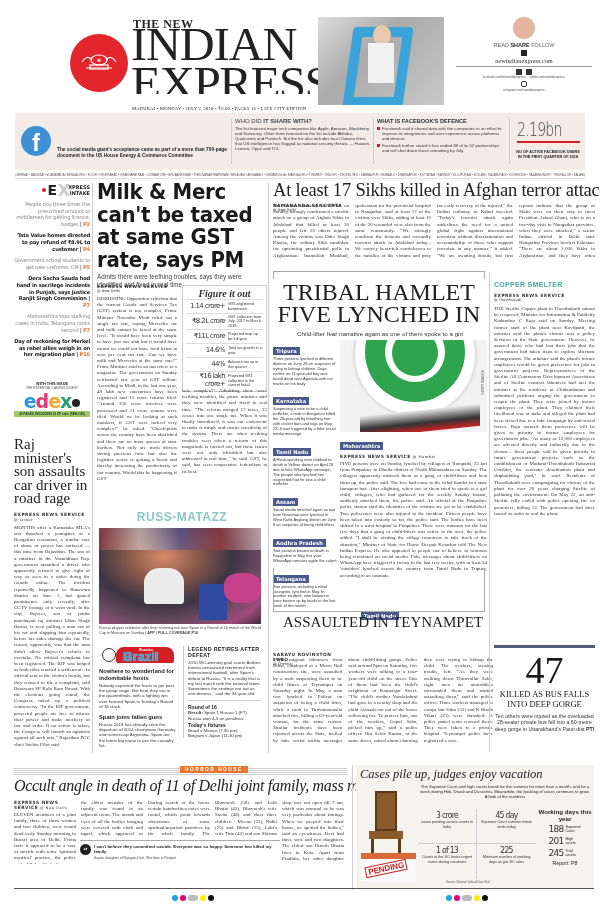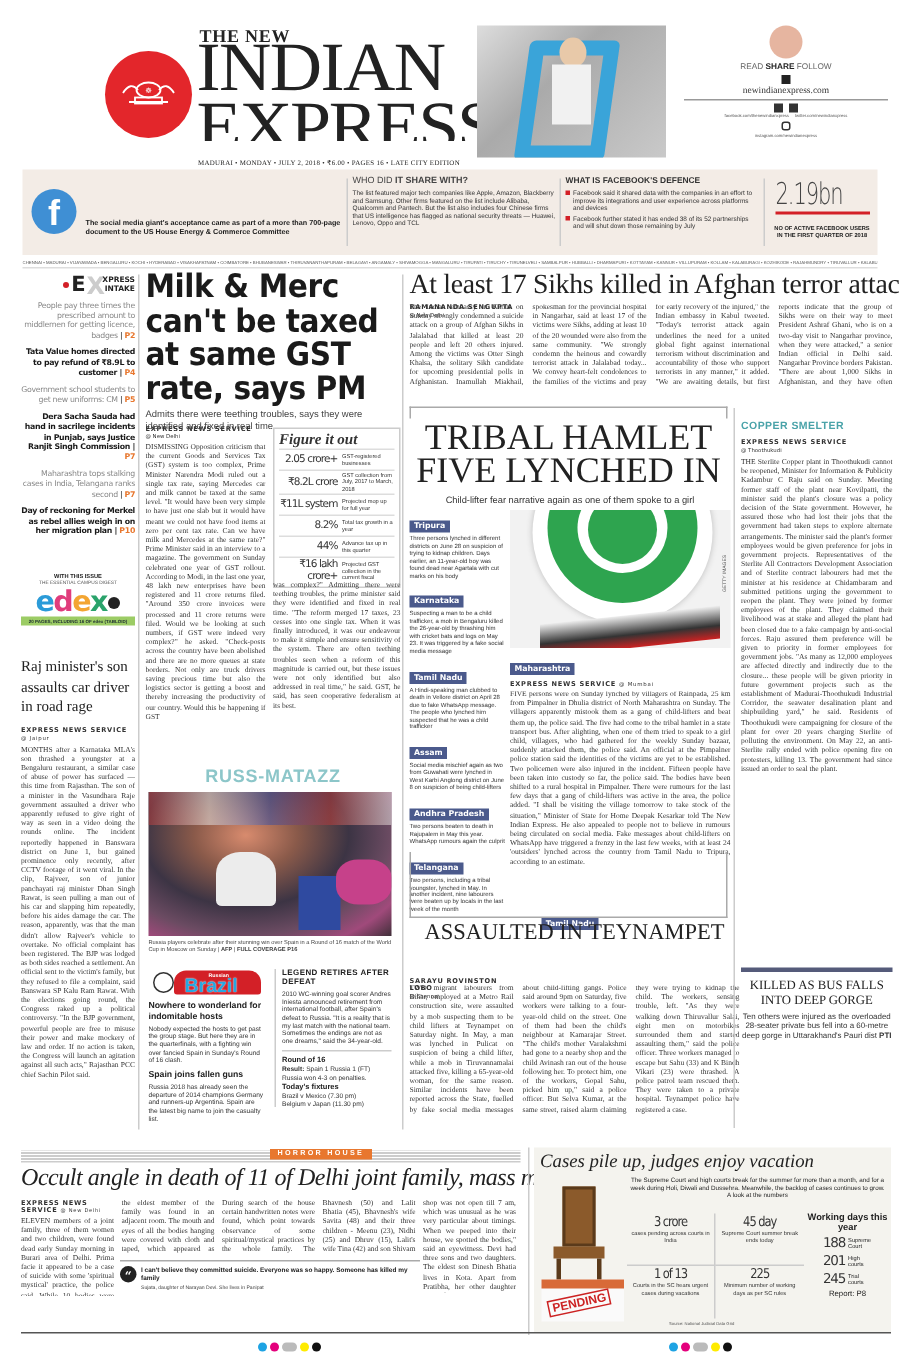--- a/index.html
+++ b/index.html
@@ -97,50 +97,50 @@
 <div class="vline" style="left:92px;top:183px;height:570px;background:#ccc"></div>
 
 <div class="abs" style="left:14px;top:382px;width:76px;text-align:center">
   <div class="sans" style="font-size:3.8px;font-weight:bold">WITH THIS ISSUE</div>
   <div class="sans" style="font-size:3.2px;color:#555">THE ESSENTIAL CAMPUS DIGEST</div>
   <div style="font:bold 19px 'DejaVu Sans',sans-serif;line-height:20px;letter-spacing:-1px;margin-top:1px"><span style="color:#2b9bd8">e</span><span style="color:#e03c7c">d</span><span style="color:#f3a531">e</span><span style="color:#2aa36b">x</span><span style="display:inline-block;width:8px;height:8px;border-radius:50%;background:#222;margin-left:1px;vertical-align:middle"></span></div>
   <div class="sans" style="font-size:3px;background:#9ccc65;color:#233;font-weight:bold;padding:1px 0">20 PAGES, INCLUDING 16 OF edex (TABLOID)</div>
 </div>
 
 <div class="abs" style="left:14px;top:438px;width:76px">
-  <div class="serif" style="font-size:10px;line-height:13.5px;color:#222">Raj minister's son assaults car driver in road rage</div>
+  <div class="serif" style="font-size:15px;line-height:13.5px;color:#222">Raj minister's son assaults car driver in road rage</div>
   <div class="byline" style="margin-top:6px"><span>EXPRESS NEWS SERVICE</span> <span style="font-weight:normal;font-size:3.6px">@ Jaipur</span></div>
   <div class="body-txt serif" style="margin-top:3px;height:260px;overflow:hidden">MONTHS after a Karnataka MLA's son thrashed a youngster at a Bengaluru restaurant, a similar case of abuse of power has surfaced — this time from Rajasthan. The son of a minister in the Vasundhara Raje government assaulted a driver who apparently refused to give right of way as seen in a video doing the rounds online. The incident reportedly happened in Banswara district on June 1, but gained prominence only recently, after CCTV footage of it went viral. In the clip, Rajveer, son of junior panchayati raj minister Dhan Singh Rawat, is seen pulling a man out of his car and slapping him repeatedly, before his aides damage the car. The reason, apparently, was that the man didn't allow Rajveer's vehicle to overtake. No official complaint has been registered. The BJP was lodged as both sides reached a settlement. An official sent to the victim's family, but they refused to file a complaint, said Banswara SP Kalu Ram Rawat. With the elections going round, the Congress raked up a political controversy. "In the BJP government, powerful people are free to misuse their power and make mockery of law and order. If no action is taken, the Congress will launch an agitation against all such acts," Rajasthan PCC chief Sachin Pilot said.</div>
 </div>
 
 <div class="abs" style="left:97px;top:181px;width:170px">
   <div class="cond" style="font-size:21.5px;line-height:22.5px;font-weight:bold;color:#1a1a1a;transform:scaleX(.92);transform-origin:left;width:185px">Milk &amp; Merc can't be taxed at same GST rate, says PM</div>
   <div class="sans" style="font-size:6.3px;line-height:7.6px;color:#444;margin-top:2px">Admits there were teething troubles, says they were identified and fixed in real time</div>
 </div>
 <div class="abs" style="left:97px;top:284px;width:80px">
   <div class="byline"><span>EXPRESS NEWS SERVICE</span><small>@ New Delhi</small></div>
   <div class="body-txt serif" style="margin-top:3px;height:213px;overflow:hidden">DISMISSING Opposition criticism that the current Goods and Services Tax (GST) system is too complex, Prime Minister Narendra Modi ruled out a single tax rate, saying Mercedes car and milk cannot be taxed at the same level. "It would have been very simple to have just one slab but it would have meant we could not have food items at zero per cent tax rate. Can we have milk and Mercedes at the same rate?" Prime Minister said in an interview to a magazine. The government on Sunday celebrated one year of GST rollout. According to Modi, in the last one year, 48 lakh new enterprises have been registered and 11 crore returns filed. "Around 350 crore invoices were processed and 11 crore returns were filed. Would we be looking at such numbers, if GST were indeed very complex?" he asked. "Check-posts across the country have been abolished and there are no more queues at state borders. Not only are truck drivers saving precious time but also the logistics sector is getting a boost and thereby increasing the productivity of our country. Would this be happening if GST</div>
 </div>
 <div class="abs" style="left:182px;top:285px;width:85px;border:1px solid #ccc;padding:2px 3px">
-  <div class="serif" style="font-size:10px;font-style:italic;font-weight:bold;color:#333">Figure it out</div>
+  <div class="serif" style="font-size:10px;font-style:italic;font-weight:bold;text-align:center;color:#333">Figure it out</div>
   <div id="figure-list">
       <div style="display:flex;align-items:center;border-top:1px solid #ddd;padding:1px 0;min-height:14px">
-        <span style="width:42px;text-align:right;font-family:&quot;DejaVu Sans&quot;,sans-serif;font-size:7px;letter-spacing:-0.6px;color:#333;padding-right:3px;line-height:7.5px">2.05 crore+</span>
+        <span style="width:42px;text-align:right;font-family:&quot;DejaVu Sans&quot;,sans-serif;font-size:7px;letter-spacing:-0.6px;color:#333;padding-right:3px;line-height:7.5px">1.14 crore+</span>
         <span style="flex:1;font-family:&quot;Liberation Sans&quot;,sans-serif;font-size:3.8px;line-height:4.4px;color:#333">GST-registered businesses</span>
       </div>
       <div style="display:flex;align-items:center;border-top:1px solid #ddd;padding:1px 0;min-height:14px">
         <span style="width:42px;text-align:right;font-family:&quot;DejaVu Sans&quot;,sans-serif;font-size:7px;letter-spacing:-0.6px;color:#333;padding-right:3px;line-height:7.5px">₹8.2L crore</span>
         <span style="flex:1;font-family:&quot;Liberation Sans&quot;,sans-serif;font-size:3.8px;line-height:4.4px;color:#333">GST collection from July, 2017 to March, 2018</span>
       </div>
       <div style="display:flex;align-items:center;border-top:1px solid #ddd;padding:1px 0;min-height:14px">
-        <span style="width:42px;text-align:right;font-family:&quot;DejaVu Sans&quot;,sans-serif;font-size:7px;letter-spacing:-0.6px;color:#333;padding-right:3px;line-height:7.5px">₹11L system</span>
+        <span style="width:42px;text-align:right;font-family:&quot;DejaVu Sans&quot;,sans-serif;font-size:7px;letter-spacing:-0.6px;color:#333;padding-right:3px;line-height:7.5px">₹11L crore</span>
         <span style="flex:1;font-family:&quot;Liberation Sans&quot;,sans-serif;font-size:3.8px;line-height:4.4px;color:#333">Projected mop up for full year</span>
       </div>
       <div style="display:flex;align-items:center;border-top:1px solid #ddd;padding:1px 0;min-height:14px">
-        <span style="width:42px;text-align:right;font-family:&quot;DejaVu Sans&quot;,sans-serif;font-size:7px;letter-spacing:-0.6px;color:#333;padding-right:3px;line-height:7.5px">8.2%</span>
+        <span style="width:42px;text-align:right;font-family:&quot;DejaVu Sans&quot;,sans-serif;font-size:7px;letter-spacing:-0.6px;color:#333;padding-right:3px;line-height:7.5px">14.6%</span>
         <span style="flex:1;font-family:&quot;Liberation Sans&quot;,sans-serif;font-size:3.8px;line-height:4.4px;color:#333">Total tax growth in a year</span>
       </div>
       <div style="display:flex;align-items:center;border-top:1px solid #ddd;padding:1px 0;min-height:14px">
         <span style="width:42px;text-align:right;font-family:&quot;DejaVu Sans&quot;,sans-serif;font-size:7px;letter-spacing:-0.6px;color:#333;padding-right:3px;line-height:7.5px">44%</span>
         <span style="flex:1;font-family:&quot;Liberation Sans&quot;,sans-serif;font-size:3.8px;line-height:4.4px;color:#333">Advance tax up in this quarter</span>
       </div>
       <div style="display:flex;align-items:center;border-top:1px solid #ddd;padding:1px 0;min-height:14px">
         <span style="width:42px;text-align:right;font-family:&quot;DejaVu Sans&quot;,sans-serif;font-size:7px;letter-spacing:-0.6px;color:#333;padding-right:3px;line-height:7.5px">₹16 lakh crore+</span>
         <span style="flex:1;font-family:&quot;Liberation Sans&quot;,sans-serif;font-size:3.8px;line-height:4.4px;color:#333">Projected GST collection in the current fiscal</span>
       </div>
@@ -228,20 +228,21 @@
 
 <div class="vline" style="left:489px;top:272px;height:480px;background:#ccc"></div>
 <div class="abs" style="left:494px;top:281px;width:101px">
   <div class="sans" style="font-size:7px;font-weight:bold;color:#4aa3a9;letter-spacing:0.3px">COPPER SMELTER</div>
   <div class="byline" style="margin-top:5px"><span>EXPRESS NEWS SERVICE</span><small>@ Thoothukudi</small></div>
   <div class="body-txt serif" style="margin-top:4px;height:261px;overflow:hidden">THE Sterlite Copper plant in Thoothukudi cannot be reopened, Minister for Information &amp; Publicity Kadambur C Raju said on Sunday. Meeting former staff of the plant near Kovilpatti, the minister said the plant's closure was a policy decision of the State government. However, he assured those who had lost their jobs that the government had taken steps to explore alternate arrangements. The minister said the plant's former employees would be given preference for jobs in government projects. Representatives of the Sterlite All Contractors Development Association and of Sterlite contract labourers had met the minister at his residence at Chidambaram and submitted petitions urging the government to reopen the plant. They were joined by former employees of the plant. They claimed their livelihood was at stake and alleged the plant had been closed due to a fake campaign by anti-social forces. Raju assured them preference will be given to priority in former employees for government jobs. "As many as 12,000 employees are affected directly and indirectly due to the closure... these people will be given priority in future government projects such as the establishment of Madurai-Thoothukudi Industrial Corridor, the seawater desalination plant and shipbuilding yard," he said. Residents of Thoothukudi were campaigning for closure of the plant for over 20 years charging Sterlite of polluting the environment. On May 22, an anti-Sterlite rally ended with police opening fire on protesters, killing 13. The government had since issued an order to seal the plant.</div>
 </div>
 
 <div class="abs" style="left:494px;top:645px;width:101px;text-align:center">
   <div style="height:3px;background:#555b7a;margin-bottom:4px"></div>
+  <div class="serif" style="font-size:38px;line-height:36px;color:#1a1a1a">47</div>
   <div class="serif" style="font-size:8.5px;line-height:9.5px;color:#222;margin-top:2px">KILLED AS BUS FALLS INTO DEEP GORGE</div>
   <div class="sans" style="font-size:5.3px;line-height:6.3px;color:#333;margin-top:4px"><span>Ten others were injured as the overloaded 28-seater private bus fell into a 60-metre deep gorge in Uttarakhand's Pauri dist</span> <b>PTI</b></div>
 </div>
 
 <div class="abs" style="left:14px;top:767px;width:333px;height:8px;background:repeating-linear-gradient(0deg,#ccc 0 1px,transparent 1px 2px)"></div>
 <div class="abs sans" style="left:180px;top:766px;background:#e8772e;color:#fff;font-size:4.8px;font-weight:bold;letter-spacing:1.5px;padding:1px 5px">HORROR HOUSE</div>
 <div class="abs serif" style="left:14px;top:777px;width:340px;font-size:16px;line-height:18px;font-style:italic;color:#222;white-space:nowrap;letter-spacing:-0.3px">Occult angle in death of 11 of Delhi joint family, mass murder case filed</div>
 <div class="abs" style="left:14px;top:800px;width:334px;display:flex;gap:5px">
   <div style="width:62px">
     <div class="byline"><span>EXPRESS NEWS SERVICE</span> <span style="font-weight:normal;font-size:3.4px">@ New Delhi</span></div>

